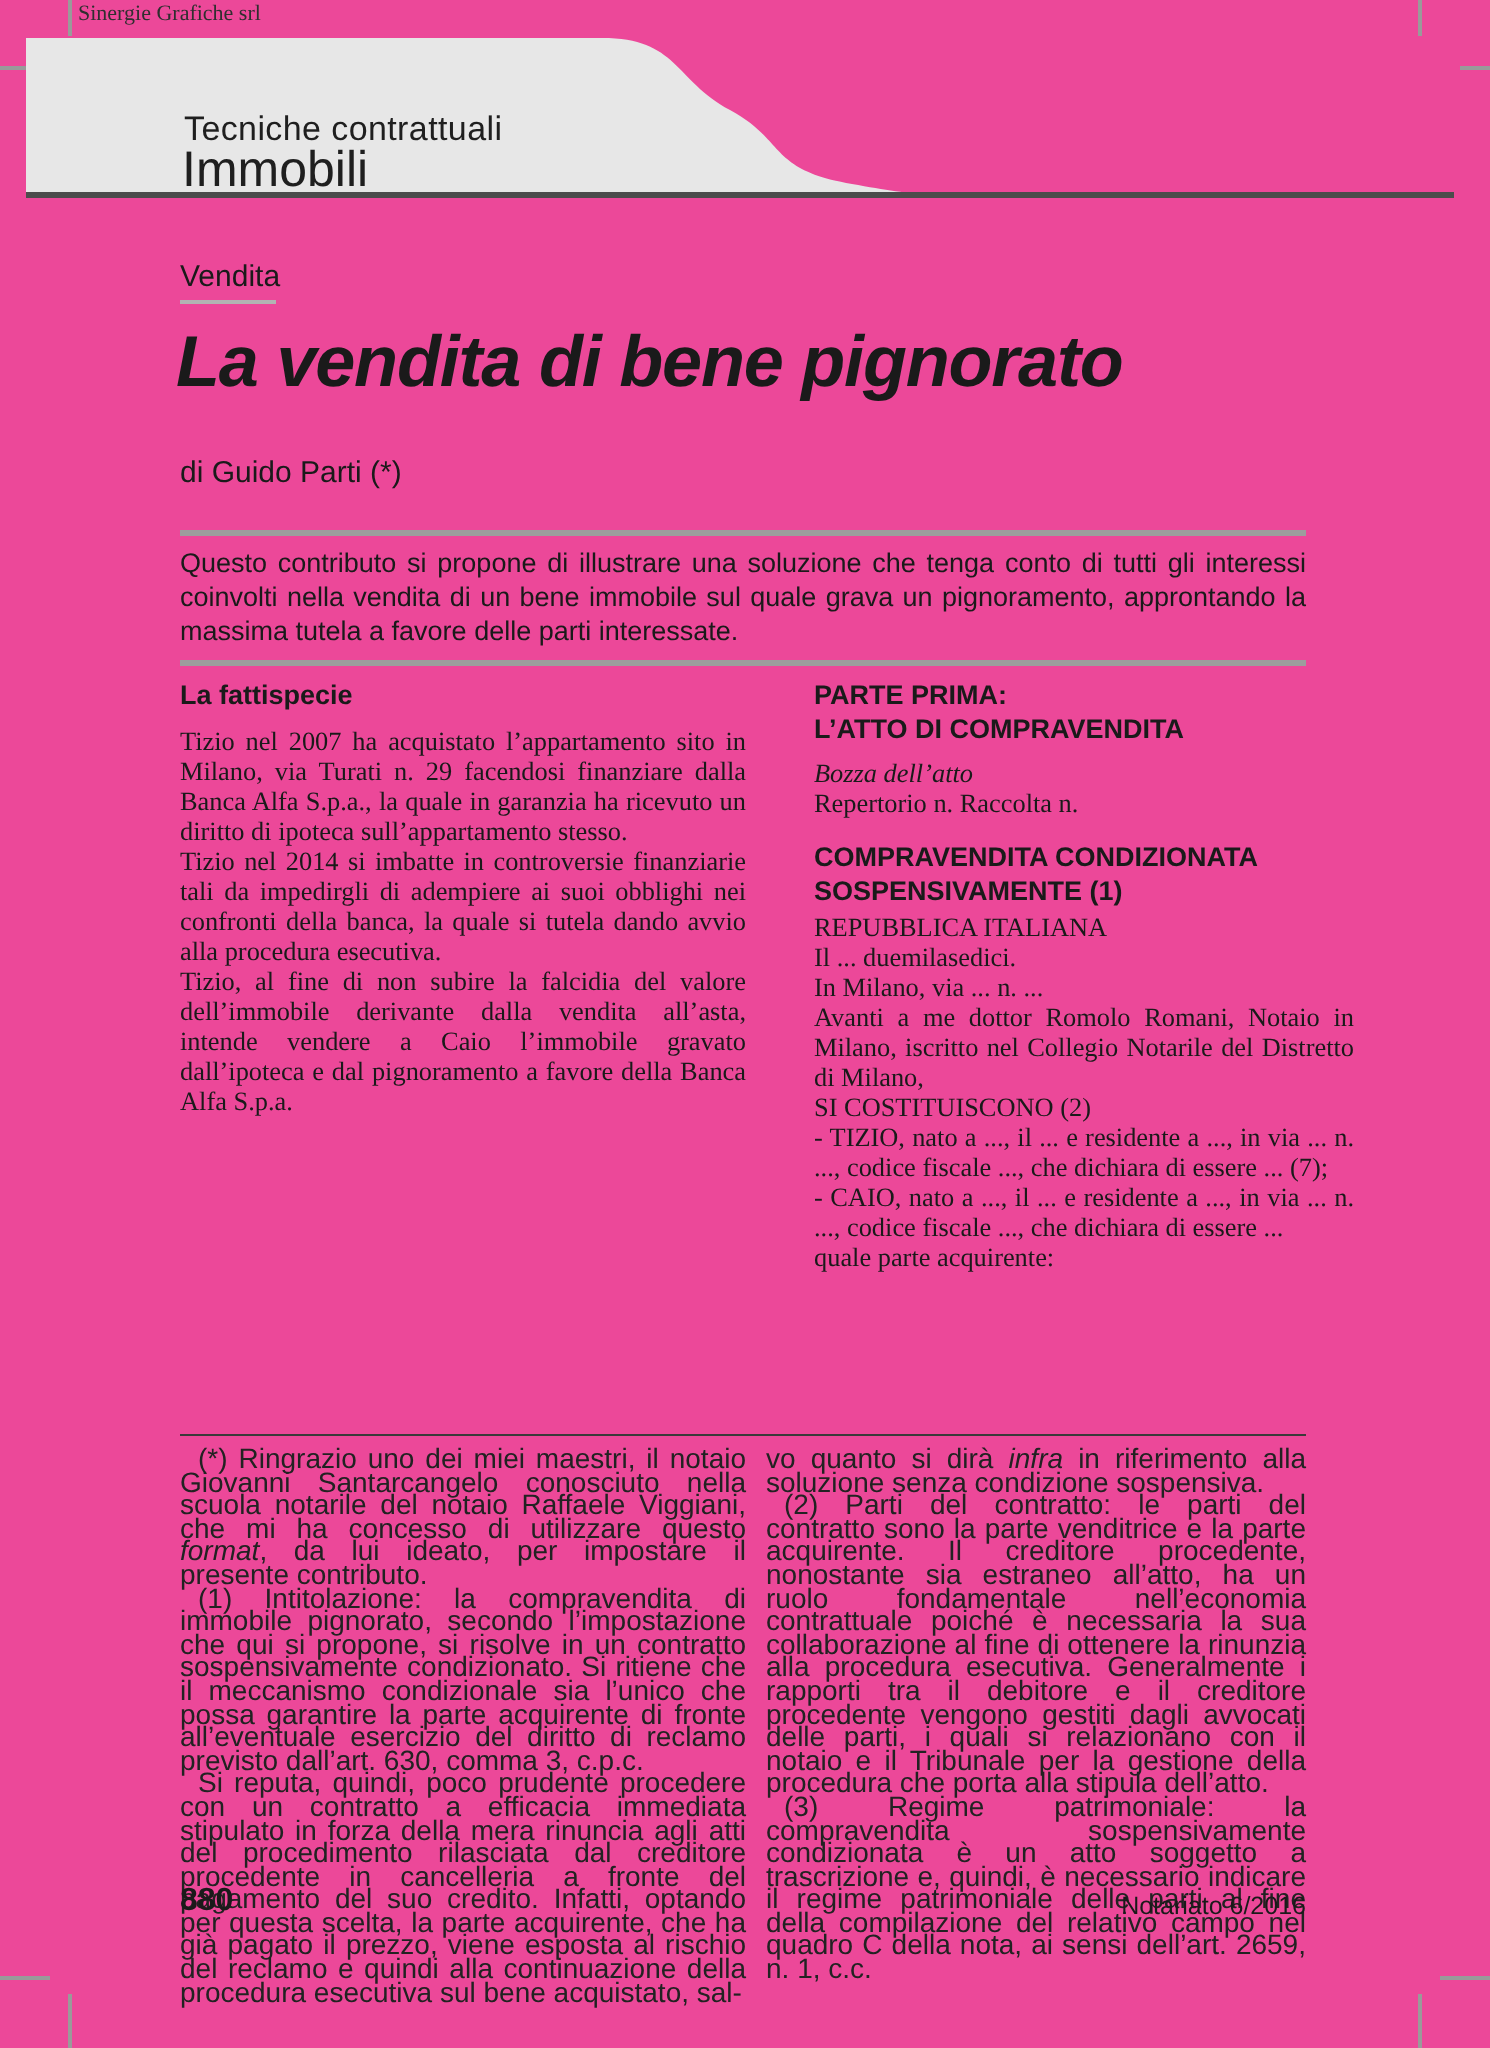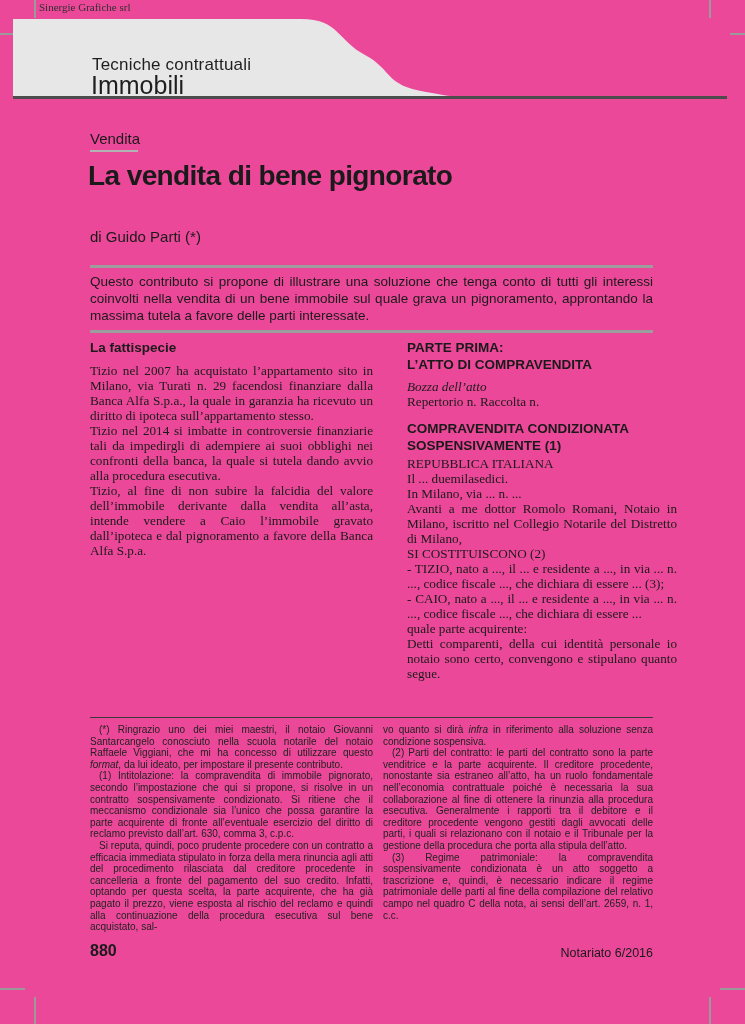--- a/index.html
+++ b/index.html
@@ -23,21 +23,21 @@
 
   
   .banner{position:absolute;left:13px;top:19px;width:455px;height:78px;}
   .kicker{position:absolute;left:92px;top:55px;font-size:17px;color:#1f1f1f;letter-spacing:0.2px;}
   .section-title{position:absolute;left:91px;top:71px;font-size:25px;color:#1f1f1f;}
   .header-rule{position:absolute;left:13px;top:96px;width:714px;height:3px;background:var(--header-rule);}
 
   
   .rubric{position:absolute;left:90px;top:130px;font-size:15px;}
   .rubric-underline{position:absolute;left:90px;top:150px;width:48px;height:2px;background:#b3b3b3;}
-  .article-title{position:absolute;left:88px;top:160px;font-size:28px;font-weight:bold;letter-spacing:-0.6px;white-space:nowrap;}
+  .article-title{position:absolute;left:88px;top:160px;font-size:36px;font-weight:bold;letter-spacing:-0.6px;white-space:nowrap;font-style:italic;}
   .byline{position:absolute;left:90px;top:228px;font-size:15px;}
 
   
   .abstract{position:absolute;left:90px;top:265px;width:563px;border-top:3px solid var(--abstract-rule);border-bottom:3px solid var(--abstract-rule);padding:5px 0 6px;}
   .abstract p{margin:0;font-size:13.5px;line-height:17px;text-align:justify;}
 
   
   .col{position:absolute;top:340px;}
   .col-left{left:90px;width:283px;}
   .col-right{left:383px;width:270px;margin-left:24px;}
@@ -45,21 +45,21 @@
   .serif{font-family:"Liberation Serif",serif;font-size:13.2px;line-height:15px;}
   .body-text p{margin:0;font-family:"Liberation Serif",serif;font-size:13.2px;line-height:15px;text-align:justify;}
   .draft-label{font-style:italic;}
   .subheading{margin:12px 0 2px;}
 
   
   .footnote-rule{position:absolute;left:90px;top:717px;width:563px;height:1px;background:#3a3a3a;}
   .fn-col{position:absolute;top:724px;}
   .fn-left{left:90px;width:283px;}
   .fn-right{left:383px;width:270px;}
-  .fn-col p{margin:0;font-size:10px;line-height:11.6px;text-align:justify;text-indent:9px;color:#222;}
+  .fn-col p{margin:0;font-size:14px;line-height:11.6px;text-align:justify;text-indent:9px;color:#222;}
   .fn-col p.noindent{text-indent:0;}
 
   
   .page-number{position:absolute;left:90px;top:942px;font-size:16px;font-weight:bold;}
   .journal-ref{position:absolute;right:92px;top:946px;font-size:12.5px;}
 </style>
 </head>
 <body>
 
 <div class="page">
@@ -106,24 +106,23 @@
     <div class="serif draft-label">Bozza dell’atto</div>
     <div class="serif">Repertorio n. Raccolta n.</div>
     <h3 class="col-heading subheading">COMPRAVENDITA CONDIZIONATA
 SOSPENSIVAMENTE (1)</h3>
     <div class="body-text" id="act-body">
         <p>REPUBBLICA ITALIANA</p>
         <p>Il ... duemilasedici.</p>
         <p>In Milano, via ... n. ...</p>
         <p>Avanti a me dottor Romolo Romani, Notaio in Milano, iscritto nel Collegio Notarile del Distretto di Milano,</p>
         <p>SI COSTITUISCONO (2)</p>
-        <p>- TIZIO, nato a ..., il ... e residente a ..., in via ... n. ..., codice fiscale ..., che dichiara di essere ... (3);</p>
+        <p>- TIZIO, nato a ..., il ... e residente a ..., in via ... n. ..., codice fiscale ..., che dichiara di essere ... (7);</p>
         <p>- CAIO, nato a ..., il ... e residente a ..., in via ... n. ..., codice fiscale ..., che dichiara di essere ...</p>
         <p>quale parte acquirente:</p>
-        <p>Detti comparenti, della cui identità personale io notaio sono certo, convengono e stipulano quanto segue.</p>
       </div>
   </div>
 
   <div class="footnote-rule"></div>
   <div class="fn-col fn-left" id="fn-left">
       <p><span>(*) Ringrazio uno dei miei maestri, il notaio Giovanni Santarcangelo conosciuto nella scuola notarile del notaio Raffaele Viggiani, che mi ha concesso di utilizzare questo </span><span style="font-style: italic;">format</span><span>, da lui ideato, per impostare il presente contributo.</span></p>
       <p><span>(1) Intitolazione: la compravendita di immobile pignorato, secondo l’impostazione che qui si propone, si risolve in un contratto sospensivamente condizionato. Si ritiene che il meccanismo condizionale sia l’unico che possa garantire la parte acquirente di fronte all’eventuale esercizio del diritto di reclamo previsto dall’art. 630, comma 3, c.p.c.</span></p>
       <p><span>Si reputa, quindi, poco prudente procedere con un contratto a efficacia immediata stipulato in forza della mera rinuncia agli atti del procedimento rilasciata dal creditore procedente in cancelleria a fronte del pagamento del suo credito. Infatti, optando per questa scelta, la parte acquirente, che ha già pagato il prezzo, viene esposta al rischio del reclamo e quindi alla continuazione della procedura esecutiva sul bene acquistato, sal-</span></p>
     </div>
   <div class="fn-col fn-right" id="fn-right">

